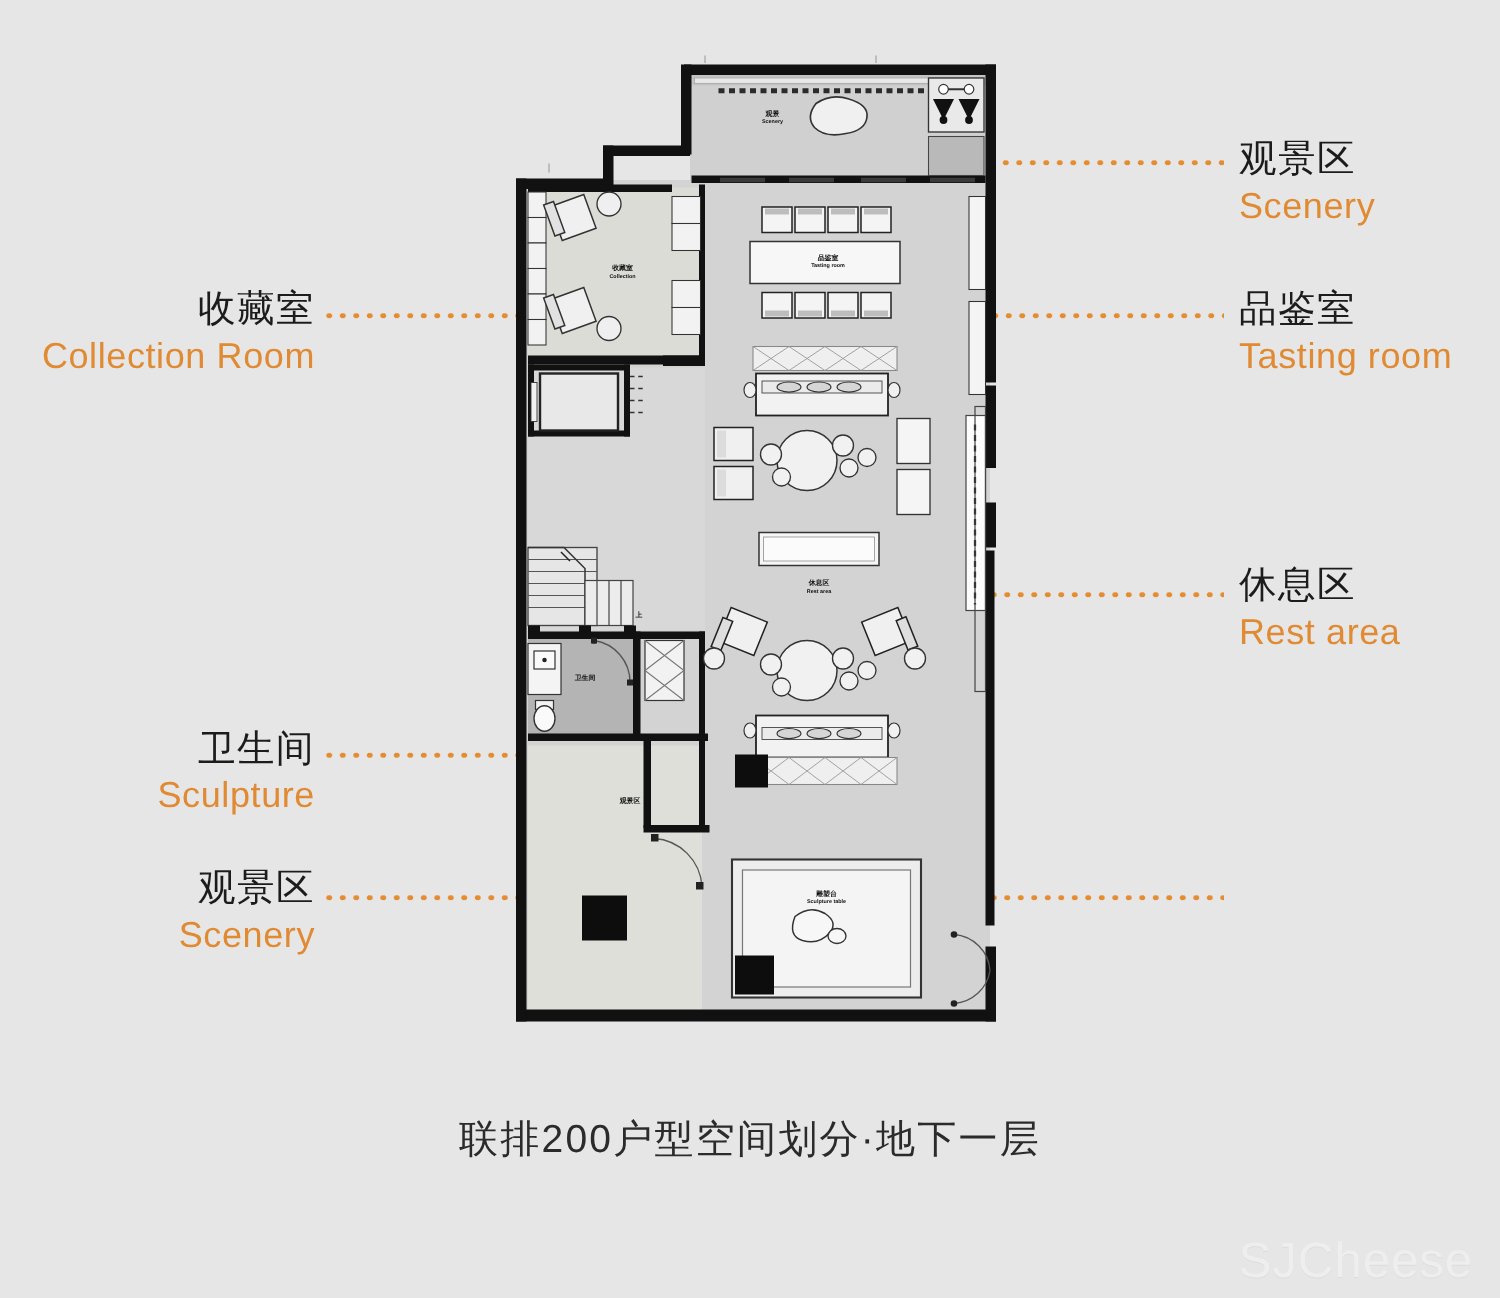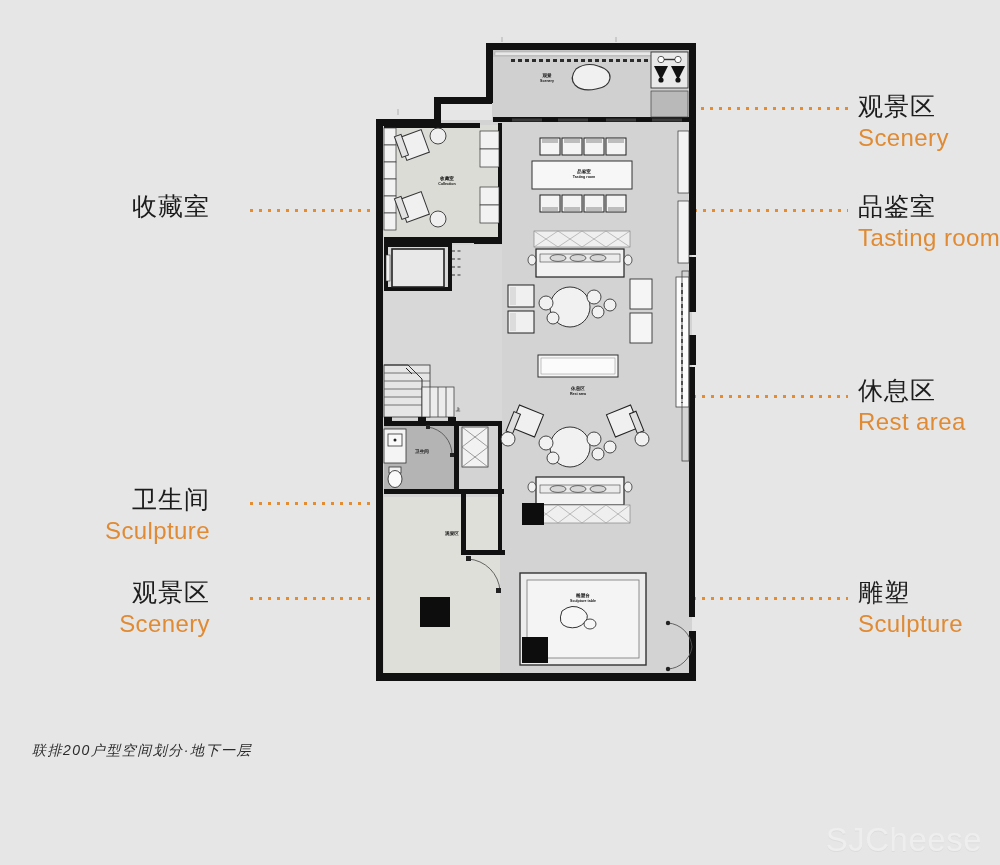--- a/index.html
+++ b/index.html
@@ -3,21 +3,21 @@
 <meta charset="utf-8">
 <title>Floor Plan</title>
 <style>
   html,body{margin:0;padding:0;}
   body{
     width:1000px;height:865px;
     background:#e6e6e6;
     font-family:"Liberation Sans","DejaVu Sans",sans-serif;
     overflow:hidden;position:relative;
   }
-  #stage{position:absolute;inset:0;margin-left:32px;}
+  #stage{position:absolute;inset:0;}
 
   
   .callout{position:absolute;}
   .callout .cn{
     font-size:25px;color:#1c1c1c;letter-spacing:1px;
     line-height:1.12;white-space:nowrap;font-weight:400;
   }
   .callout .en{
     font-size:24px;color:#e08a33;letter-spacing:.4px;
     line-height:1.2;white-space:nowrap;margin-top:4px;font-weight:400;
@@ -30,22 +30,22 @@
     position:absolute;height:7px;
     background-image:radial-gradient(circle closest-side,#e58c31 0 52%,transparent 53%);
     background-size:9px 7px;background-repeat:repeat-x;background-position:0 0;
   }
   .hotdot{
     position:absolute;width:15px;height:15px;border-radius:50%;
     background:#f08519;
   }
 
   .caption{
-    position:absolute;left:0;right:0;
-    font-size:14px;color:#2b2b2b;letter-spacing:1.5px;font-style:italic;
+    position:absolute;left:0;right:0;text-align:center;
+    font-size:26px;color:#2b2b2b;letter-spacing:1.5px;
   }
   .watermark{
     position:absolute;right:18px;bottom:6px;
     font-size:33px;color:#eeeeee;letter-spacing:.5px;
     font-family:"Liberation Sans",sans-serif;
     text-shadow:0 1px 0 #dcdcdc;
   }
   #planwrap{position:absolute;left:330px;top:35px;width:380px;height:650px;}
   svg{display:block;}
   .roomtag{font-size:4.6px;fill:#111;font-weight:bold;text-anchor:middle;}
@@ -64,27 +64,24 @@
   <div class="callout right" style="left:826px;top:192px;">
     <div class="cn">品鉴室</div>
     <div class="en">Tasting room</div>
   </div>
 
   <div class="callout right" style="left:826px;top:376px;">
     <div class="cn">休息区</div>
     <div class="en">Rest area</div>
   </div>
 
-  <div class="callout right" style="left:826px;top:578px;">
-    <div class="cn">雕塑</div>
-    <div class="en">Sculpture</div>
-  </div>
 
   <div class="callout left" style="right:790px;top:192px;">
     <div class="cn">收藏室</div>
+    <div class="en">Collection Room</div>
   </div>
 
   <div class="callout left" style="right:790px;top:485px;">
     <div class="cn">卫生间</div>
     <div class="en">Sculpture</div>
   </div>
 
   <div class="callout left" style="right:790px;top:578px;">
     <div class="cn">观景区</div>
     <div class="en">Scenery</div>

